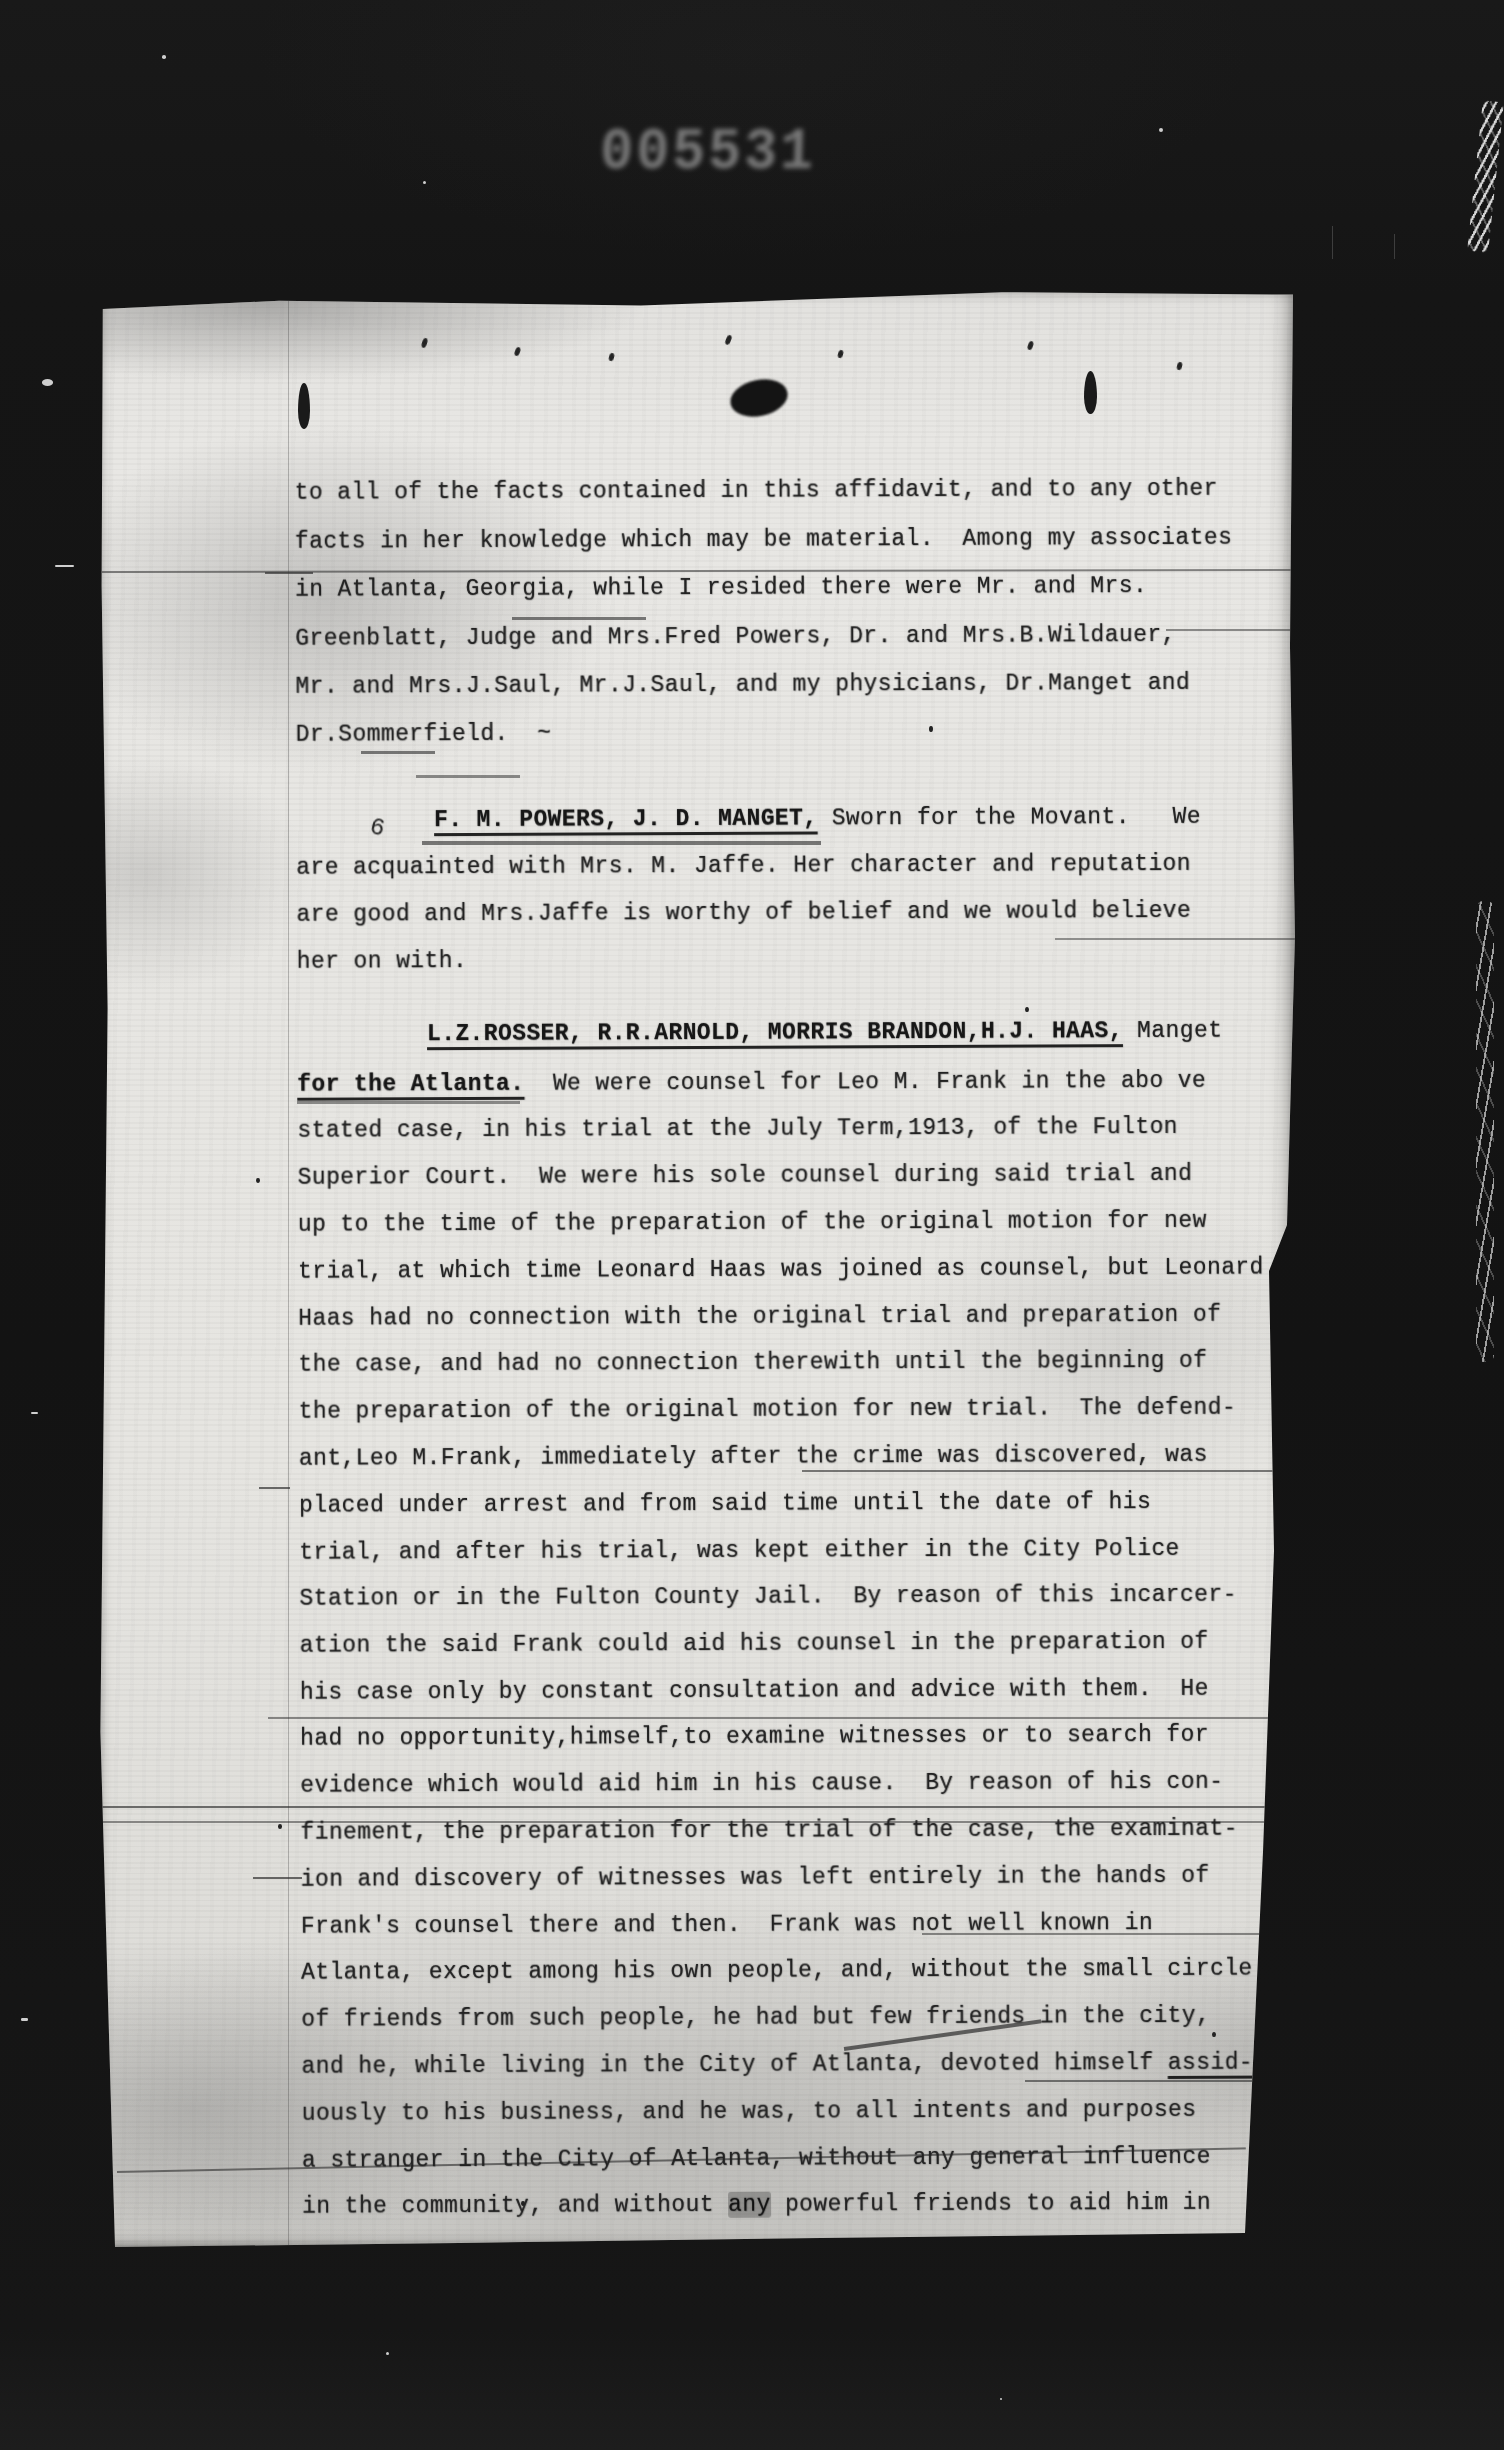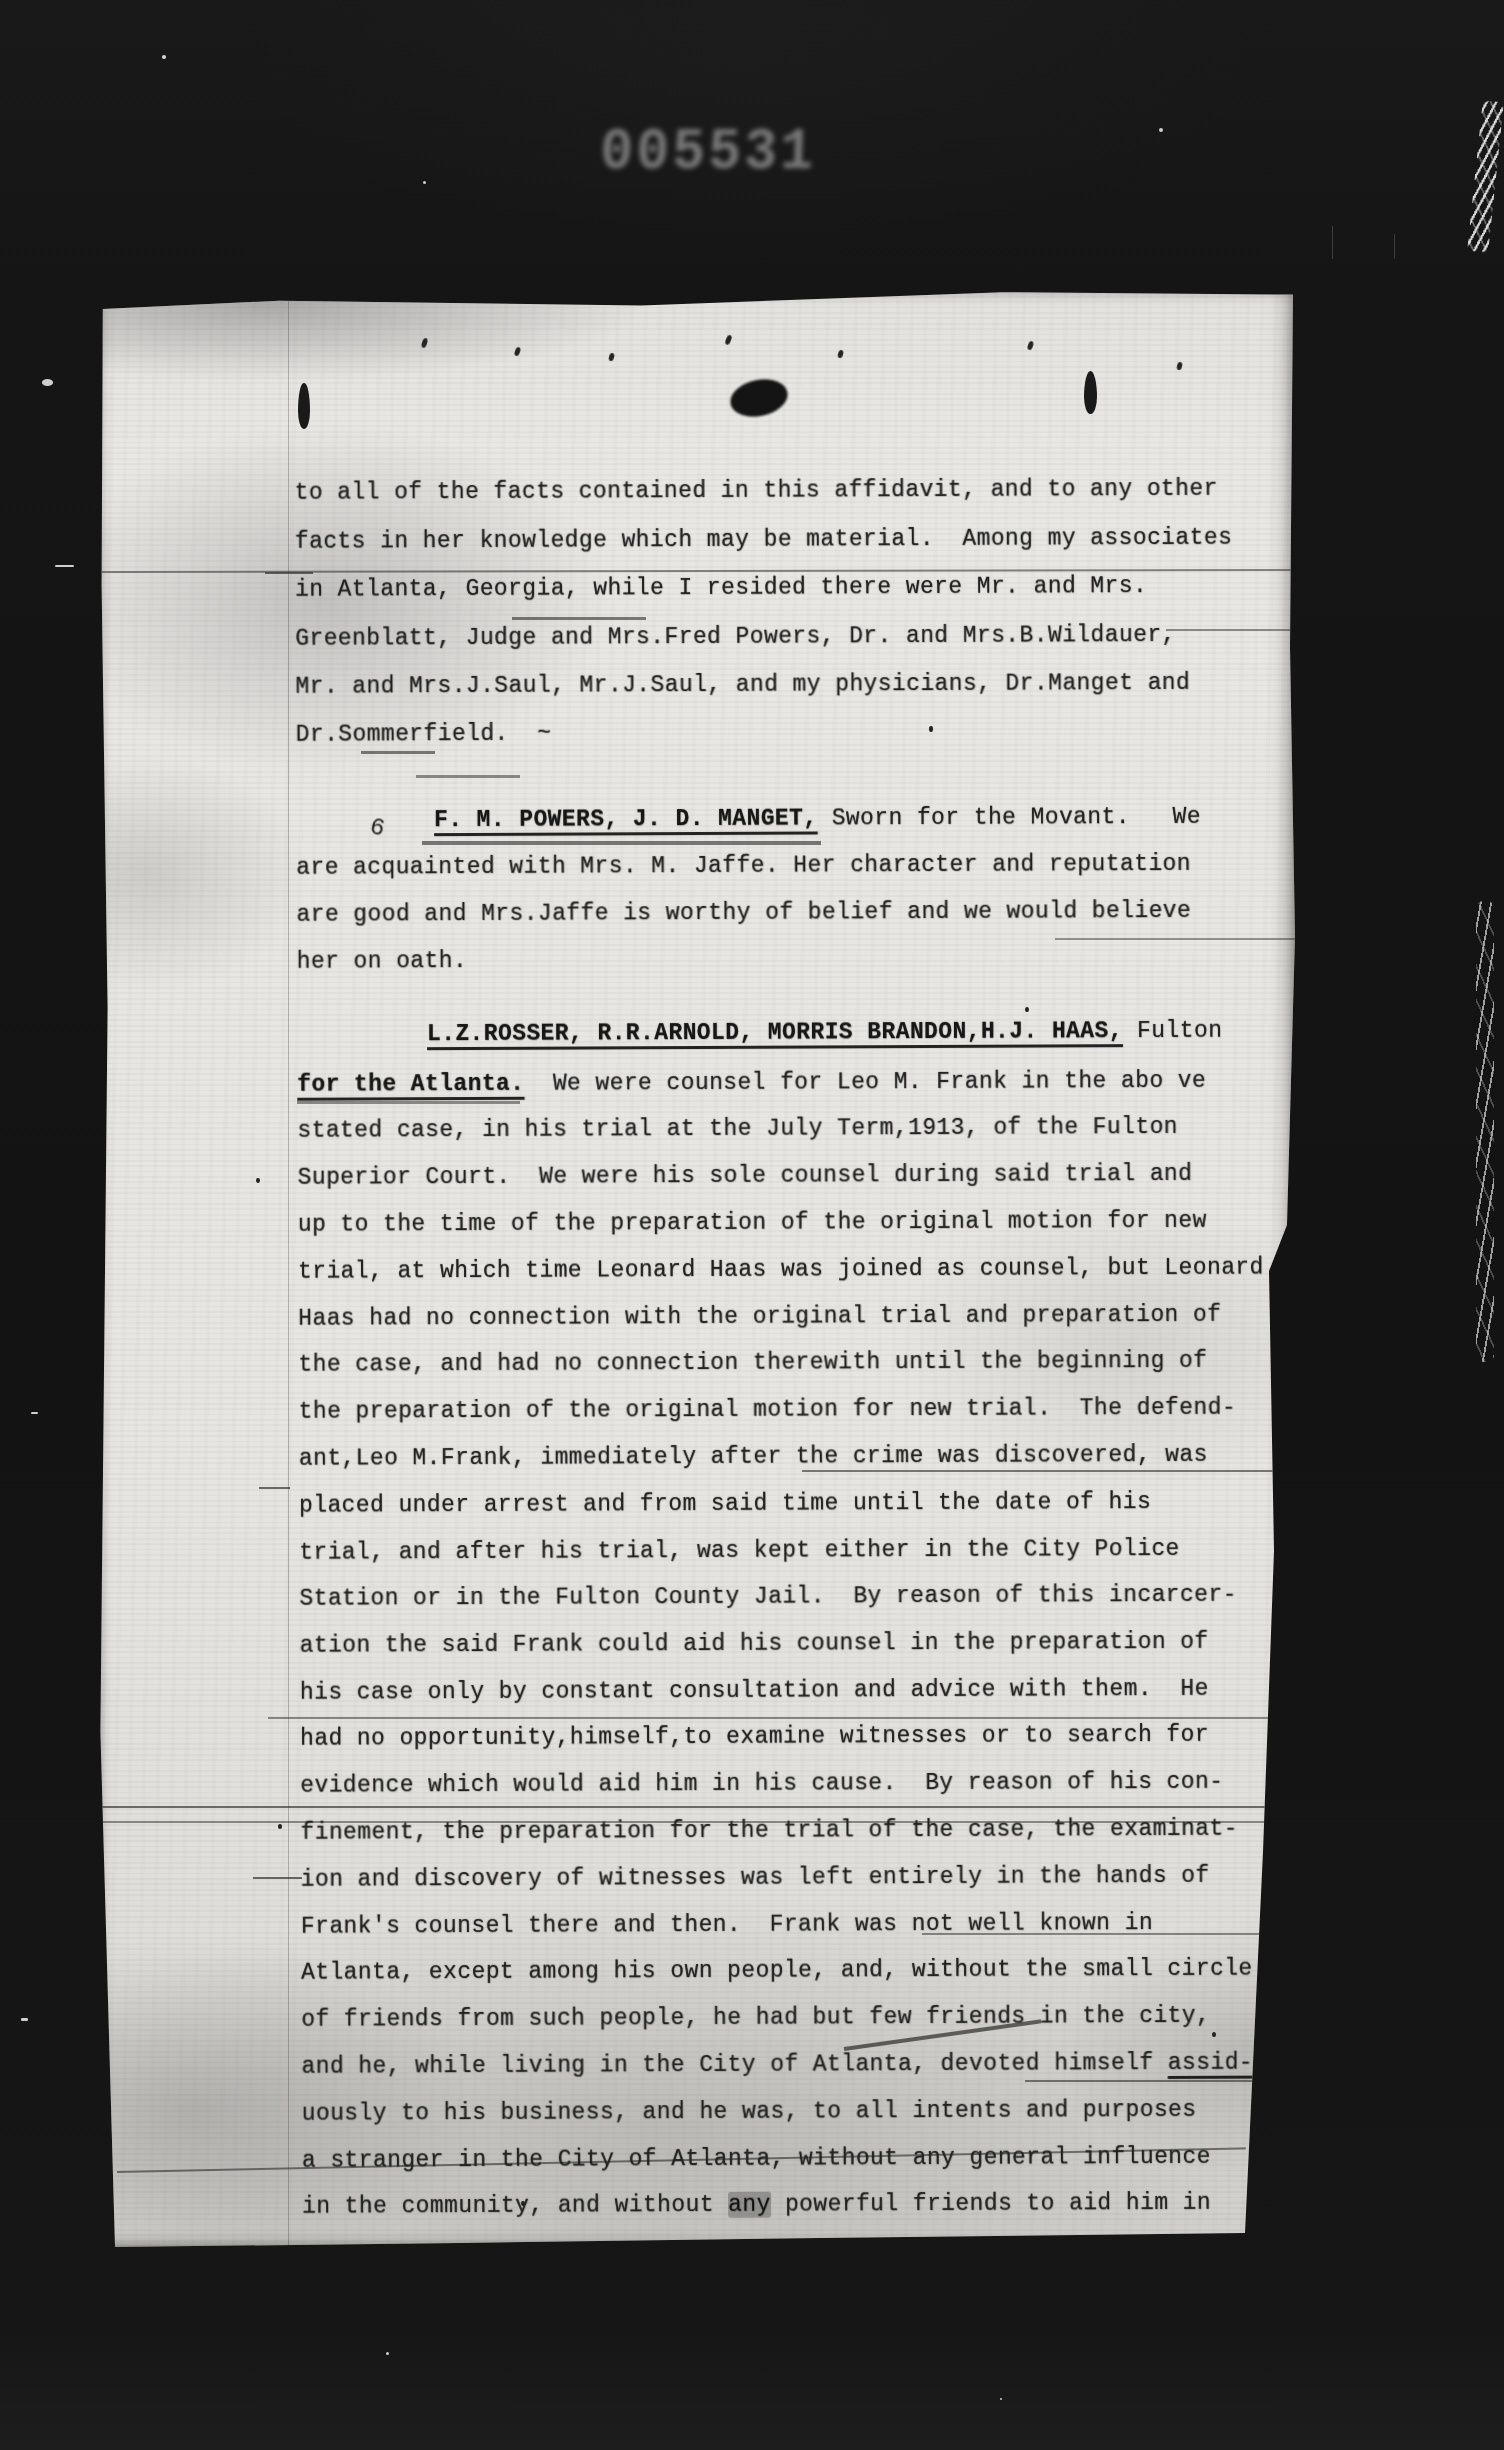--- a/index.html
+++ b/index.html
@@ -134,22 +134,22 @@
       <div class="hmark">6</div>
     <div class="tline" style="top: 192px; left: 200px;"><span>to all of the facts contained in this affidavit, and to any other</span></div>
         <div class="tline" style="top: 241px; left: 200px;"><span>facts in her knowledge which may be material.  Among my associates</span></div>
         <div class="tline" style="top: 289px; left: 200px;"><span>in Atlanta, Georgia, while I resided there were Mr. and Mrs.</span></div>
         <div class="tline" style="top: 338px; left: 200px;"><span>Greenblatt, Judge and Mrs.Fred Powers, Dr. and Mrs.B.Wildauer,</span></div>
         <div class="tline" style="top: 386px; left: 200px;"><span>Mr. and Mrs.J.Saul, Mr.J.Saul, and my physicians, Dr.Manget and</span></div>
         <div class="tline" style="top: 434px; left: 200px;"><span>Dr.Sommerfield.  ~</span></div>
         <div class="tline" style="top: 520px; left: 338px;"><span class="u b">F. M. POWERS, J. D. MANGET,</span><span> Sworn for the Movant.   We</span></div>
         <div class="tline" style="top: 567px; left: 200px;"><span>are acquainted with Mrs. M. Jaffe. Her character and reputation</span></div>
         <div class="tline" style="top: 614px; left: 200px;"><span>are good and Mrs.Jaffe is worthy of belief and we would believe</span></div>
-        <div class="tline" style="top: 661px; left: 200px;"><span>her on oath.</span></div>
-        <div class="tline" style="top: 734px; left: 330px;"><span class="u b">L.Z.ROSSER, R.R.ARNOLD, MORRIS BRANDON,H.J. HAAS,</span><span> Fulton</span></div>
+        <div class="tline" style="top: 661px; left: 200px;"><span>her on with.</span></div>
+        <div class="tline" style="top: 734px; left: 330px;"><span class="u b">L.Z.ROSSER, R.R.ARNOLD, MORRIS BRANDON,H.J. HAAS,</span><span> Manget</span></div>
         <div class="tline" style="top: 784px; left: 200px;"><span class="u b">for the Atlanta.</span><span>  We were counsel for Leo M. Frank in the abo ve</span></div>
         <div class="tline" style="top: 830px; left: 200px;"><span>stated case, in his trial at the July Term,1913, of the Fulton</span></div>
         <div class="tline" style="top: 877px; left: 200px;"><span>Superior Court.  We were his sole counsel during said trial and</span></div>
         <div class="tline" style="top: 924px; left: 200px;"><span>up to the time of the preparation of the original motion for new</span></div>
         <div class="tline" style="top: 971px; left: 200px;"><span>trial, at which time Leonard Haas was joined as counsel, but Leonard</span></div>
         <div class="tline" style="top: 1018px; left: 200px;"><span>Haas had no connection with the original trial and preparation of</span></div>
         <div class="tline" style="top: 1064px; left: 200px;"><span>the case, and had no connection therewith until the beginning of</span></div>
         <div class="tline" style="top: 1111px; left: 200px;"><span>the preparation of the original motion for new trial.  The defend-</span></div>
         <div class="tline" style="top: 1158px; left: 200px;"><span>ant,Leo M.Frank, immediately after the crime was discovered, was</span></div>
         <div class="tline" style="top: 1205px; left: 200px;"><span>placed under arrest and from said time until the date of his</span></div>

